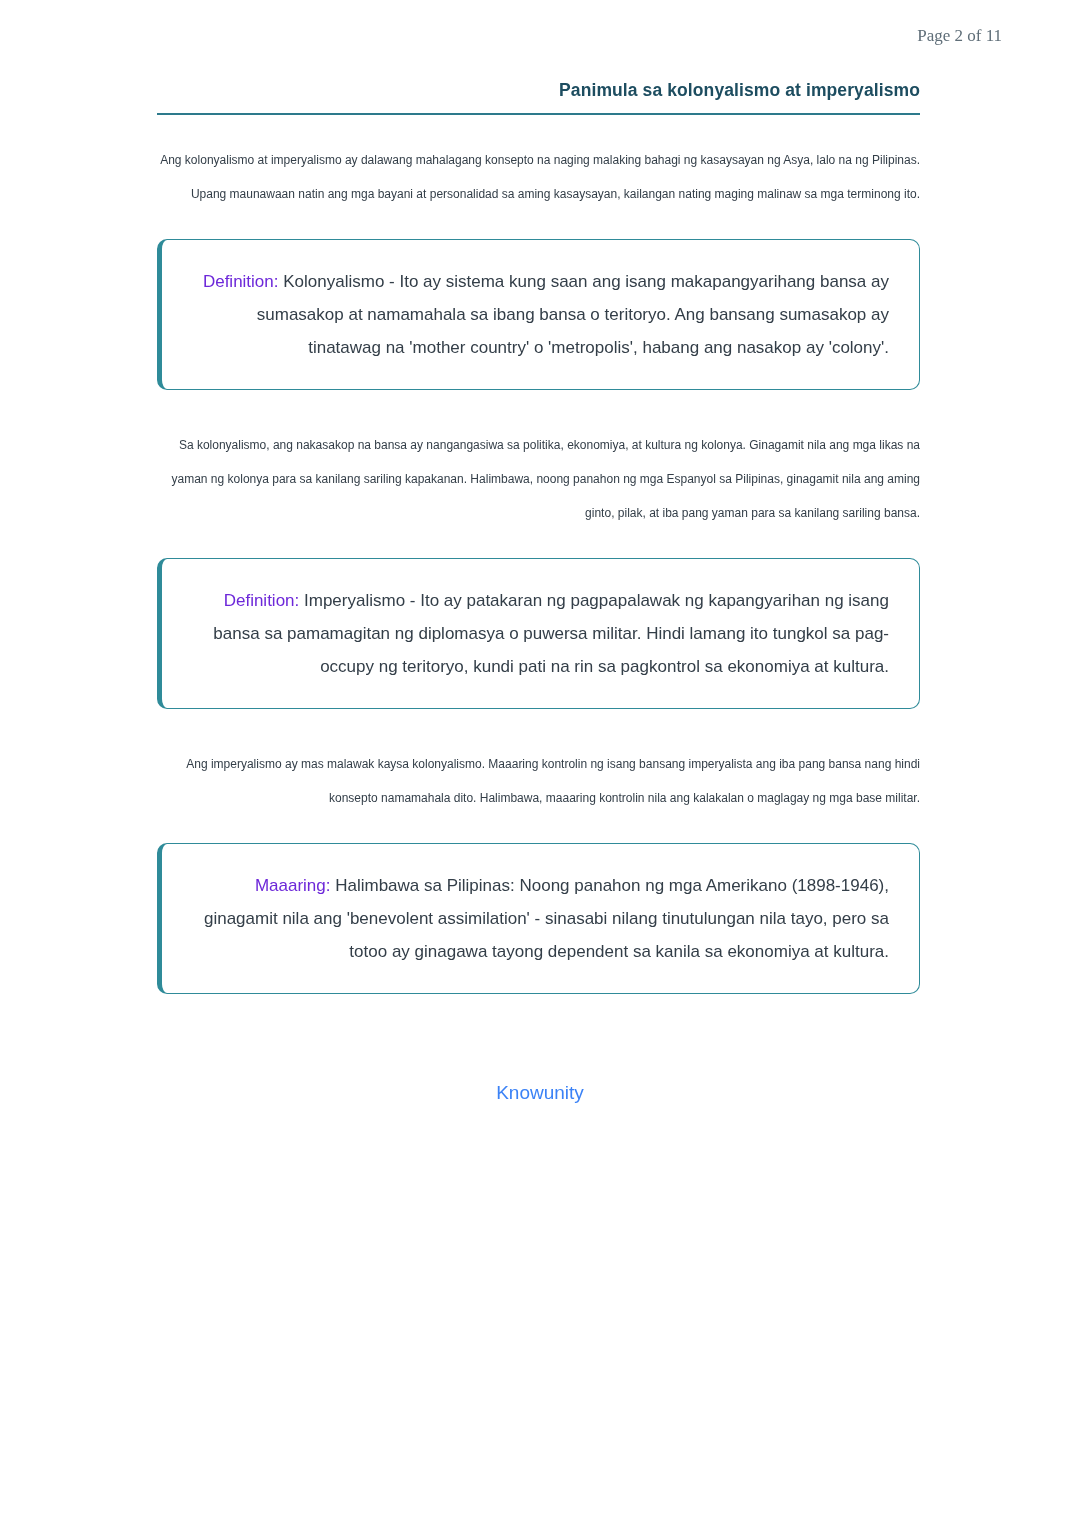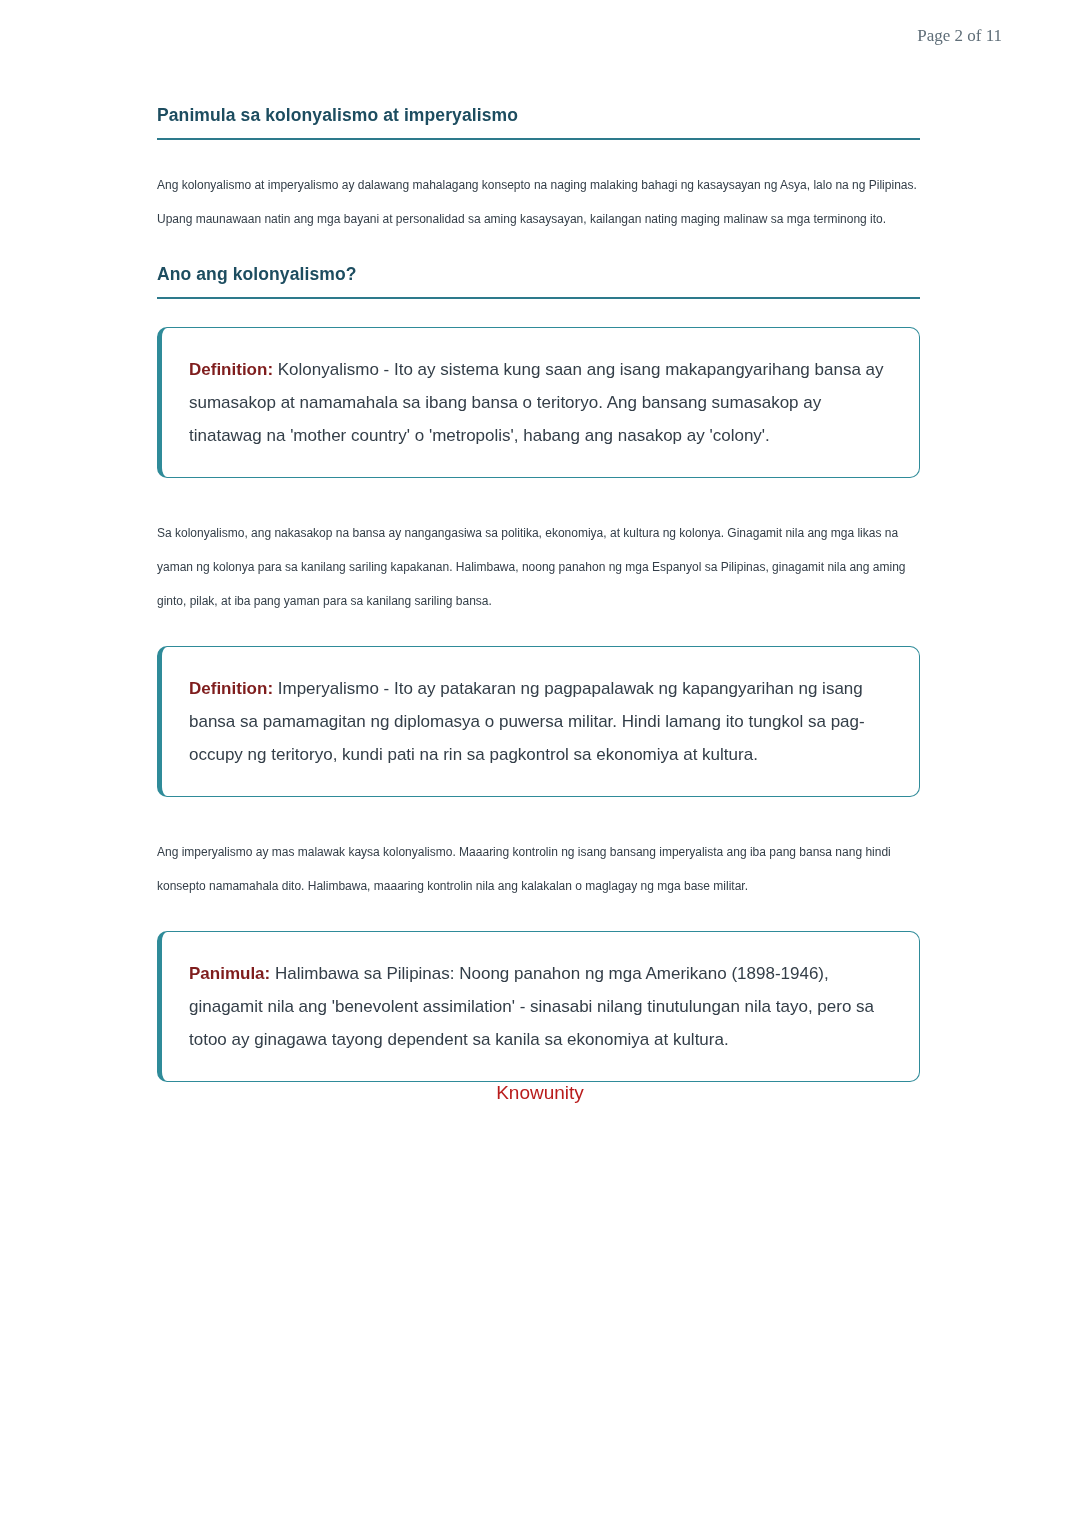--- a/index.html
+++ b/index.html
@@ -18,21 +18,22 @@
   .page-number {
     position: absolute;
     top: 26px;
     right: 78px;
     font-family: "Liberation Serif", serif;
     font-size: 17px;
     color: #5f6e78;
   }
 
   .content {
-    padding: 105px 160px 0 157px;
+    padding: 80px 160px 0 157px;
+    text-align: right;
   }
 
   .heading {
     font-size: 17.5px;
     font-weight: bold;
     color: #1d4d60;
     letter-spacing: 0.1px;
     padding-bottom: 12px;
     border-bottom: 2px solid #2d7a8c;
     margin-bottom: 28px;
@@ -51,63 +52,62 @@
     border-left: 5px solid #2f8b99;
     border-radius: 10px;
     padding: 25px 30px 25px 27px;
     margin: 8px 0 38px 0;
     font-size: 17px;
     line-height: 33px;
     color: #333e48;
     background: #ffffff;
   }
   .callout .label {
-    font-weight: bold;
-    color: #7f1d1d;
+    font-weight: normal;
+    color: #6d28d9;
   }
 
   .footer {
     position: absolute;
     bottom: 22px;
     left: 0;
     width: 100%;
     text-align: center;
     font-size: 19px;
-    color: #b91c1c;
+    color: #3b82f6;
   }
 </style>
 </head>
 <body>
 
 <div class="page">
 
   <div class="page-number">Page 2 of 11</div>
 
   <div class="content">
 
     <h2 class="heading">Panimula sa kolonyalismo at imperyalismo</h2>
 
     <p class="body-para">Ang kolonyalismo at imperyalismo ay dalawang mahalagang konsepto na naging malaking bahagi ng kasaysayan ng Asya, lalo na ng Pilipinas. Upang maunawaan natin ang mga bayani at personalidad sa aming kasaysayan, kailangan nating maging malinaw sa mga terminong ito.</p>
 
-    <h2 class="heading spaced">Ano ang kolonyalismo?</h2>
 
     <div class="callout">
       <span class="label">Definition:</span><span> Kolonyalismo - Ito ay sistema kung saan ang isang makapangyarihang bansa ay sumasakop at namamahala sa ibang bansa o teritoryo. Ang bansang sumasakop ay tinatawag na 'mother country' o 'metropolis', habang ang nasakop ay 'colony'.</span>
     </div>
 
     <p class="body-para">Sa kolonyalismo, ang nakasakop na bansa ay nangangasiwa sa politika, ekonomiya, at kultura ng kolonya. Ginagamit nila ang mga likas na yaman ng kolonya para sa kanilang sariling kapakanan. Halimbawa, noong panahon ng mga Espanyol sa Pilipinas, ginagamit nila ang aming ginto, pilak, at iba pang yaman para sa kanilang sariling bansa.</p>
 
 
     <div class="callout">
       <span class="label">Definition:</span><span> Imperyalismo - Ito ay patakaran ng pagpapalawak ng kapangyarihan ng isang bansa sa pamamagitan ng diplomasya o puwersa militar. Hindi lamang ito tungkol sa pag-occupy ng teritoryo, kundi pati na rin sa pagkontrol sa ekonomiya at kultura.</span>
     </div>
 
     <p class="body-para">Ang imperyalismo ay mas malawak kaysa kolonyalismo. Maaaring kontrolin ng isang bansang imperyalista ang iba pang bansa nang hindi konsepto namamahala dito. Halimbawa, maaaring kontrolin nila ang kalakalan o maglagay ng mga base militar.</p>
 
     <div class="callout">
-      <span class="label">Panimula:</span><span> Halimbawa sa Pilipinas: Noong panahon ng mga Amerikano (1898-1946), ginagamit nila ang 'benevolent assimilation' - sinasabi nilang tinutulungan nila tayo, pero sa totoo ay ginagawa tayong dependent sa kanila sa ekonomiya at kultura.</span>
+      <span class="label">Maaaring:</span><span> Halimbawa sa Pilipinas: Noong panahon ng mga Amerikano (1898-1946), ginagamit nila ang 'benevolent assimilation' - sinasabi nilang tinutulungan nila tayo, pero sa totoo ay ginagawa tayong dependent sa kanila sa ekonomiya at kultura.</span>
     </div>
 
   </div>
 
   <div class="footer">Knowunity</div>
 
 </div>
 
 </body></html>

